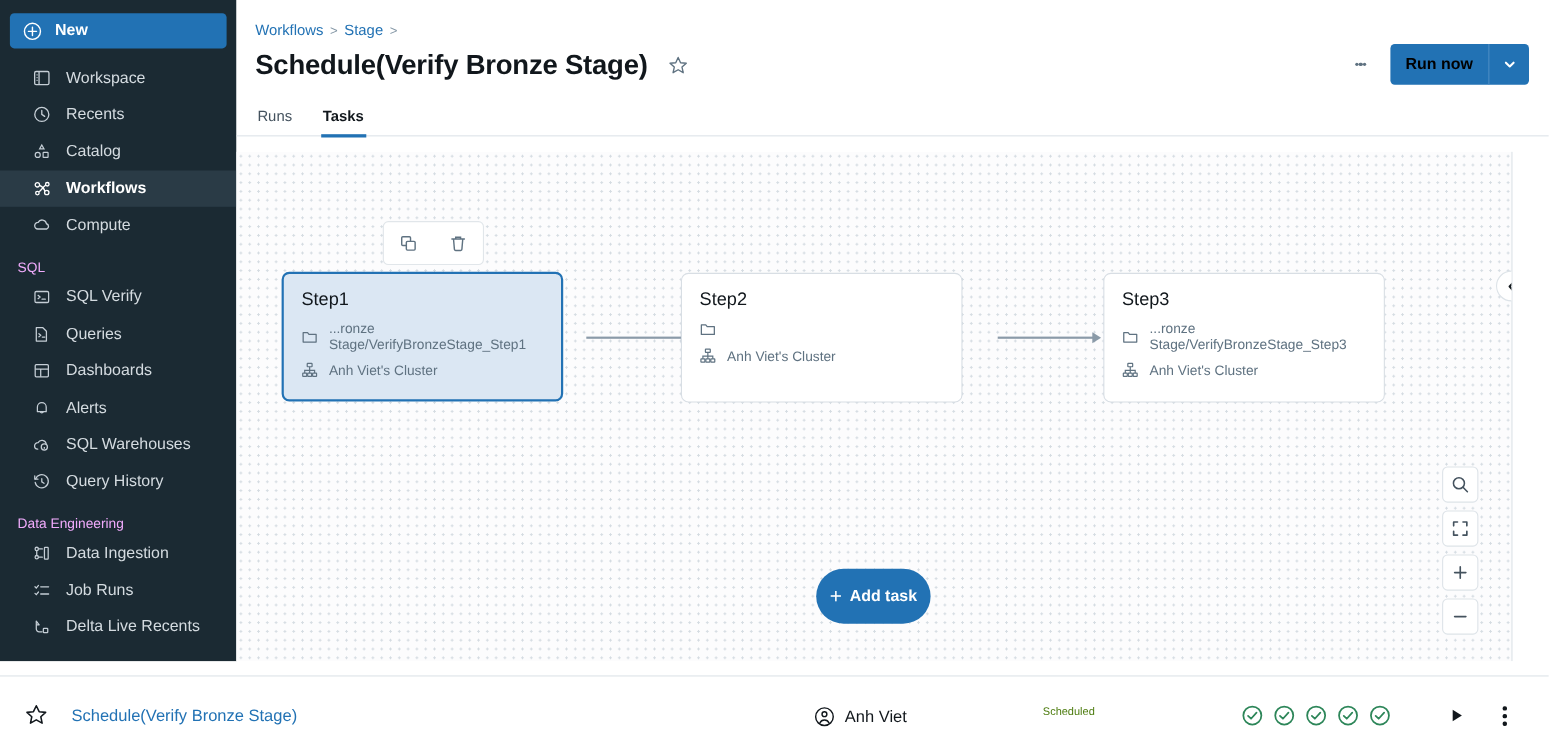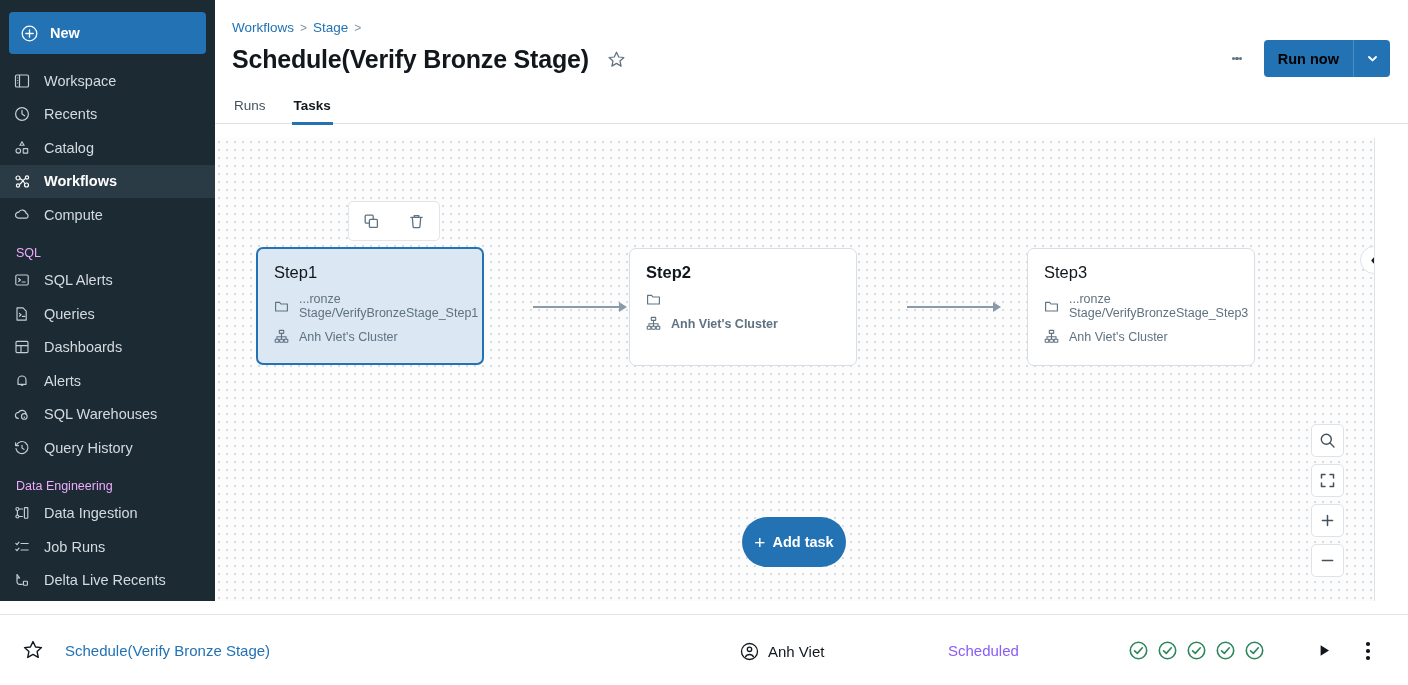--- a/index.html
+++ b/index.html
@@ -14,34 +14,34 @@
   
   #sidebar {
     position: absolute; left: 0; top: 0;
     width: 215px; height: 601px;
     background: #1b2a33;
     padding: 8px 0 0 0;
     overflow: hidden;
   }
   .new-btn {
     margin: 4px 9px 10px 9px;
-    height: 42px;
+    height: 32px;
     background: #2272b4;
     border-radius: 4px;
     display: flex; align-items: center;
     padding-left: 12px;
     color: #ffffff;
     font-size: 14.5px; font-weight: bold;
     cursor: pointer;
   }
   .new-btn .ico { margin-right: 12px; display: flex; }
   .nav-item {
     height: 33.5px;
     display: flex; align-items: center;
-    padding-left: 12px;
+    padding-left: 28px;
     color: #d4dbe0;
     font-size: 14.5px;
     cursor: pointer;
   }
   .nav-item .ico {
     width: 20px; margin-right: 12px;
     display: flex; align-items: center; justify-content: center;
     flex: 0 0 20px;
   }
   .nav-item.active {
@@ -129,21 +129,21 @@
   .collapse-btn {
     position: absolute; right: -14px; top: 108px;
     width: 28px; height: 28px; border-radius: 50%;
     background: #ffffff; border: 1px solid #dde3e8;
     display: flex; align-items: center; justify-content: center;
     cursor: pointer; z-index: 5;
   }
 
   .node {
     position: absolute;
-    width: 228px; height: 118px;
+    width: 256px; height: 118px;
     background: #ffffff;
     border: 1px solid #d8dee4;
     border-radius: 7px;
     padding: 14px 4px 0 16px;
   }
   .node.selected {
     background: #dbe7f3;
     border: 2px solid #2272b4;
   }
   .node .node-title {
@@ -208,21 +208,21 @@
     font-size: 15px; color: #2272b4; cursor: pointer;
   }
   .bb-owner {
     position: absolute; left: 740px; top: 27px;
     display: flex; align-items: center;
     font-size: 15px; color: #11171c;
   }
   .bb-owner .ico { margin-right: 9px; display: flex; }
   .bb-status {
     position: absolute; left: 948px; top: 27px;
-    font-size: 15px; color: #8b5cf6;
+    font-size: 10px; color: #4d7c0f;
   }
   .bb-runs {
     position: absolute; left: 1128px; top: 25px;
     display: flex; gap: 8px;
   }
   .bb-play { position: absolute; left: 1317px; top: 28px; cursor: pointer; display: flex; }
   .bb-kebab {
     position: absolute; left: 1360px; top: 24px;
     width: 16px; height: 24px; cursor: pointer;
     display: flex; flex-direction: column; align-items: center; justify-content: center;
@@ -301,21 +301,21 @@
 
     <div class="nav-section">SQL</div>
 
     <div class="nav-item">
       <span class="ico">
         <svg width="16" height="16" viewBox="0 0 16 16" fill="none" stroke="#c5ced6" stroke-width="1.15">
           <rect x="1.8" y="3" width="12.4" height="10" rx="1.2"></rect>
           <path d="M4.6 6.5 6.4 8l-1.8 1.5M8.2 10h3" stroke-linecap="round"></path>
         </svg>
       </span>
-      <span>SQL Alerts</span>
+      <span>SQL Verify</span>
     </div>
 
     <div class="nav-item">
       <span class="ico">
         <svg width="16" height="16" viewBox="0 0 16 16" fill="none" stroke="#c5ced6" stroke-width="1.15">
           <path d="M3 1.9h6l3.2 3.2v9H3z" stroke-linejoin="round"></path>
           <path d="M5.4 7.4 7 8.8l-1.6 1.4M8.4 10.4h2.4" stroke-linecap="round"></path>
         </svg>
       </span>
       <span>Queries</span>
@@ -483,21 +483,21 @@
               <rect x="1.2" y="10.2" width="3.6" height="3" rx="0.4"></rect>
               <rect x="5.7" y="10.2" width="3.6" height="3" rx="0.4"></rect>
               <rect x="10.2" y="10.2" width="3.6" height="3" rx="0.4"></rect>
               <path d="M7.5 4.4v3.3M3 10.2V7.7h9v2.5M7.5 7.7v2.5"></path>
             </svg>
           </span>
           <span>Anh Viet's Cluster</span>
         </div>
       </div>
 
-      <div class="node" style="left:414px; top:110px;font-weight:bold;">
+      <div class="node" style="left:404px; top:110px;">
         <div class="node-title">Step2</div>
         <div class="meta">
           <span class="ico">
             <svg width="15" height="15" viewBox="0 0 15 15" fill="none" stroke="#5f7281" stroke-width="1.15">
               <path d="M1.6 12V3.4h4l1.3 1.6h6.5V12z" stroke-linejoin="round"></path>
             </svg>
           </span>
         </div>
         <div class="meta">
           <span class="ico">
@@ -506,21 +506,21 @@
               <rect x="1.2" y="10.2" width="3.6" height="3" rx="0.4"></rect>
               <rect x="5.7" y="10.2" width="3.6" height="3" rx="0.4"></rect>
               <rect x="10.2" y="10.2" width="3.6" height="3" rx="0.4"></rect>
               <path d="M7.5 4.4v3.3M3 10.2V7.7h9v2.5M7.5 7.7v2.5"></path>
             </svg>
           </span>
           <span>Anh Viet's Cluster</span>
         </div>
       </div>
 
-      <div class="node" style="left:788px; top:110px;margin-left:24px;">
+      <div class="node" style="left:788px; top:110px;">
         <div class="node-title">Step3</div>
         <div class="meta">
           <span class="ico">
             <svg width="15" height="15" viewBox="0 0 15 15" fill="none" stroke="#5f7281" stroke-width="1.15">
               <path d="M1.6 12V3.4h4l1.3 1.6h6.5V12z" stroke-linejoin="round"></path>
             </svg>
           </span>
           <span>...ronze Stage/VerifyBronzeStage_Step3</span>
         </div>
         <div class="meta">

